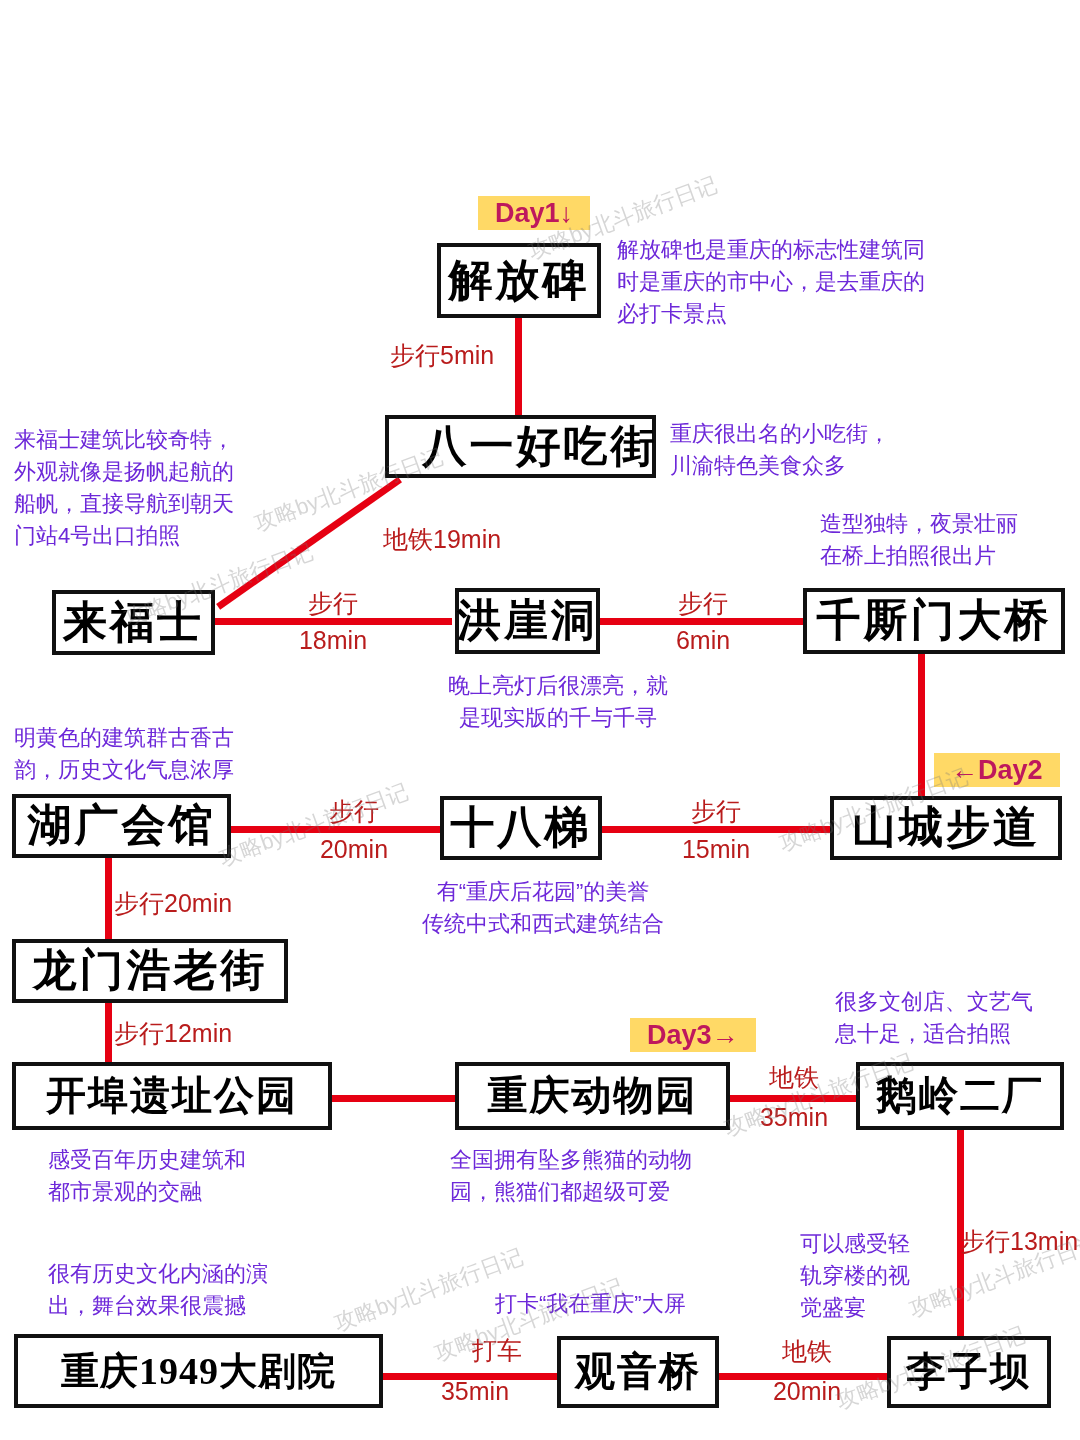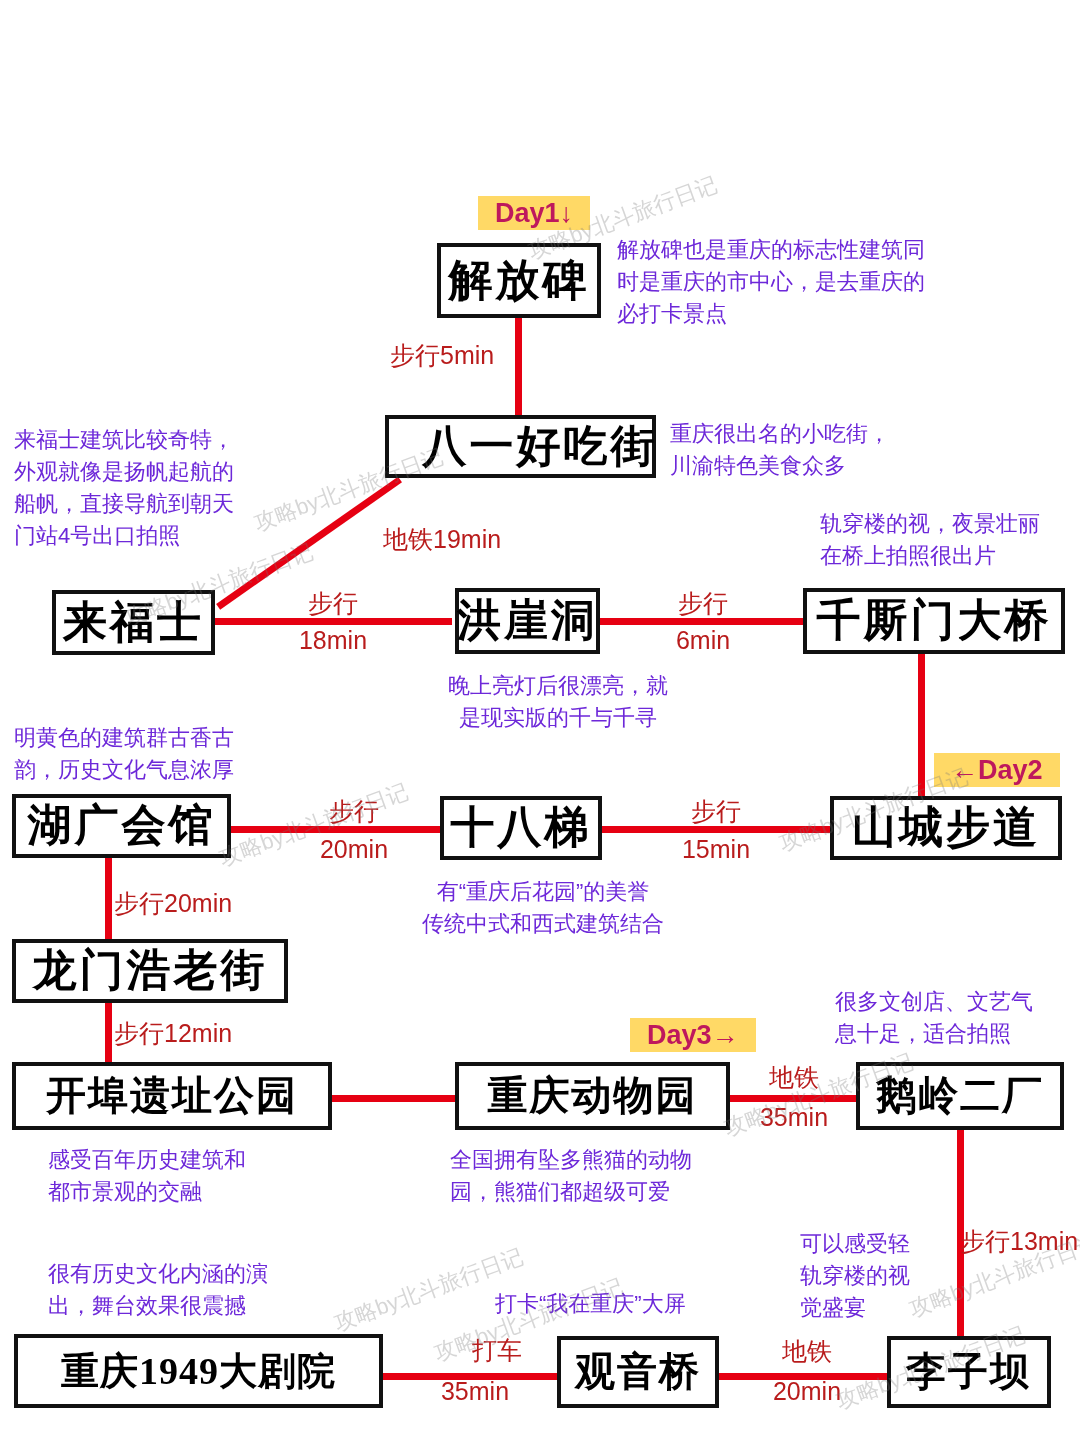--- a/index.html
+++ b/index.html
@@ -263,21 +263,21 @@
 川渝特色美食众多</div>
 
   <div class="desc" style="left:14px; top:424px; width:290px; white-space: pre-line;">来福士建筑比较奇特，
 外观就像是扬帆起航的
 船帆，直接导航到朝天
 门站4号出口拍照</div>
 
   <div class="desc" style="left:408px; top:670px; width:300px; white-space: pre-line; text-align:center;">晚上亮灯后很漂亮，就
 是现实版的千与千寻</div>
 
-  <div class="desc" style="left:820px; top:508px; width:260px; white-space: pre-line;">轨穿楼的视，夜景壮丽
+  <div class="desc" style="left:820px; top:508px; width:260px; white-space: pre-line;">造型独特，夜景壮丽
 在桥上拍照很出片</div>
 
   <div class="desc" style="left:14px; top:722px; width:290px; white-space: pre-line;">明黄色的建筑群古香古
 韵，历史文化气息浓厚</div>
 
   <div class="desc" style="left:388px; top:876px; width:310px; white-space: pre-line; text-align:center;">有“重庆后花园”的美誉
 传统中式和西式建筑结合</div>
 
 
 

